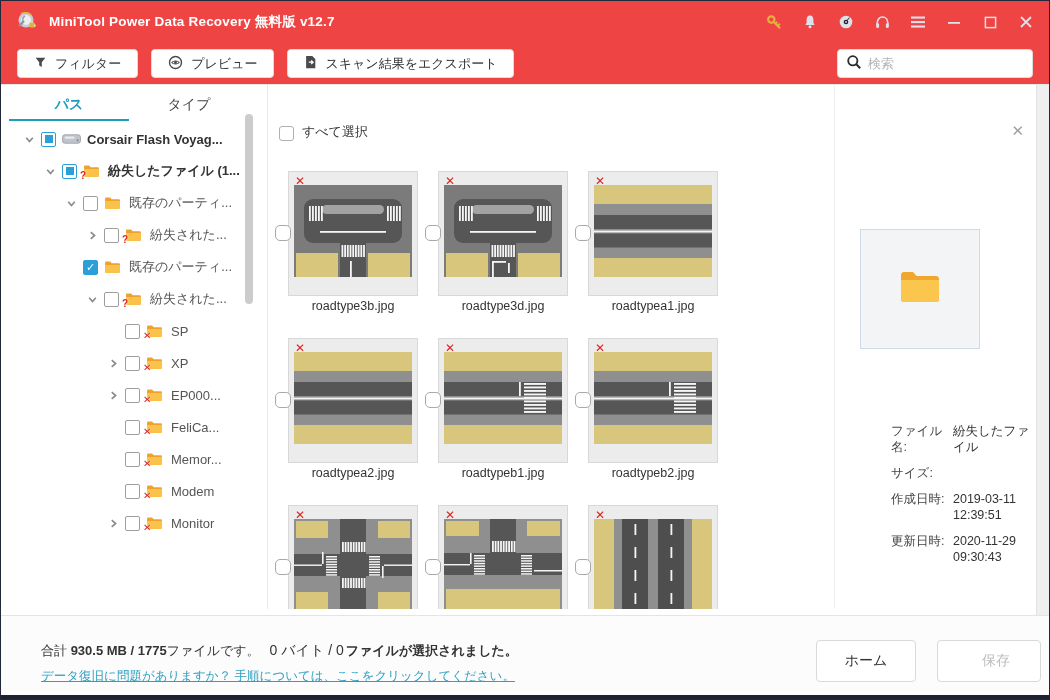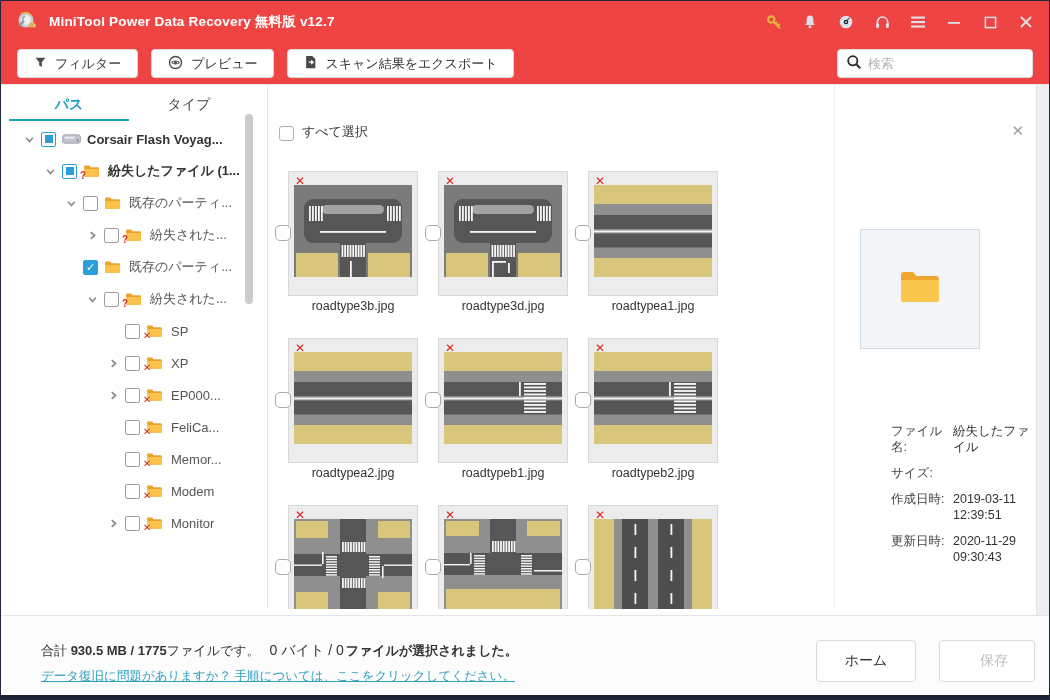--- a/index.html
+++ b/index.html
@@ -69,21 +69,21 @@
 
   
   .footer{position:absolute;left:0;top:614px;width:100%;height:80px;background:#fcfcfc;border-top:1px solid #e4e4e4;}
   .summary{position:absolute;left:40px;top:26px;font-size:13px;color:#333;}
   .summary .b1{font-weight:bold;}
   .summary .b2{font-weight:normal;font-size:14px;margin-left:10px;}
   .summary .sfx{margin-left:2px;font-weight:bold;}
   .help-link{position:absolute;left:40px;top:52px;font-size:12.5px;color:#2f9fc0;text-decoration:underline;cursor:pointer;}
   .f-btn{position:absolute;top:24px;height:42px;border:1px solid #d9d9d9;border-radius:4px;background:#fff;font-size:14px;color:#333;cursor:pointer;font-family:inherit;}
   .btn-home{right:133px;width:100px;}
-  .btn-save{right:14px;width:96px;color:#bcbcbc;padding-left:14px;}
+  .btn-save{right:8px;width:104px;color:#bcbcbc;padding-left:14px;}
   .bottom-strip{position:absolute;left:0;top:694px;width:100%;height:6px;background:#1e2130;}
 </style>
 </head>
 <body>
 
 <div class="window">
 
   <div class="titlebar">
     <span class="logo">
       <svg viewBox="0 0 24 24">

